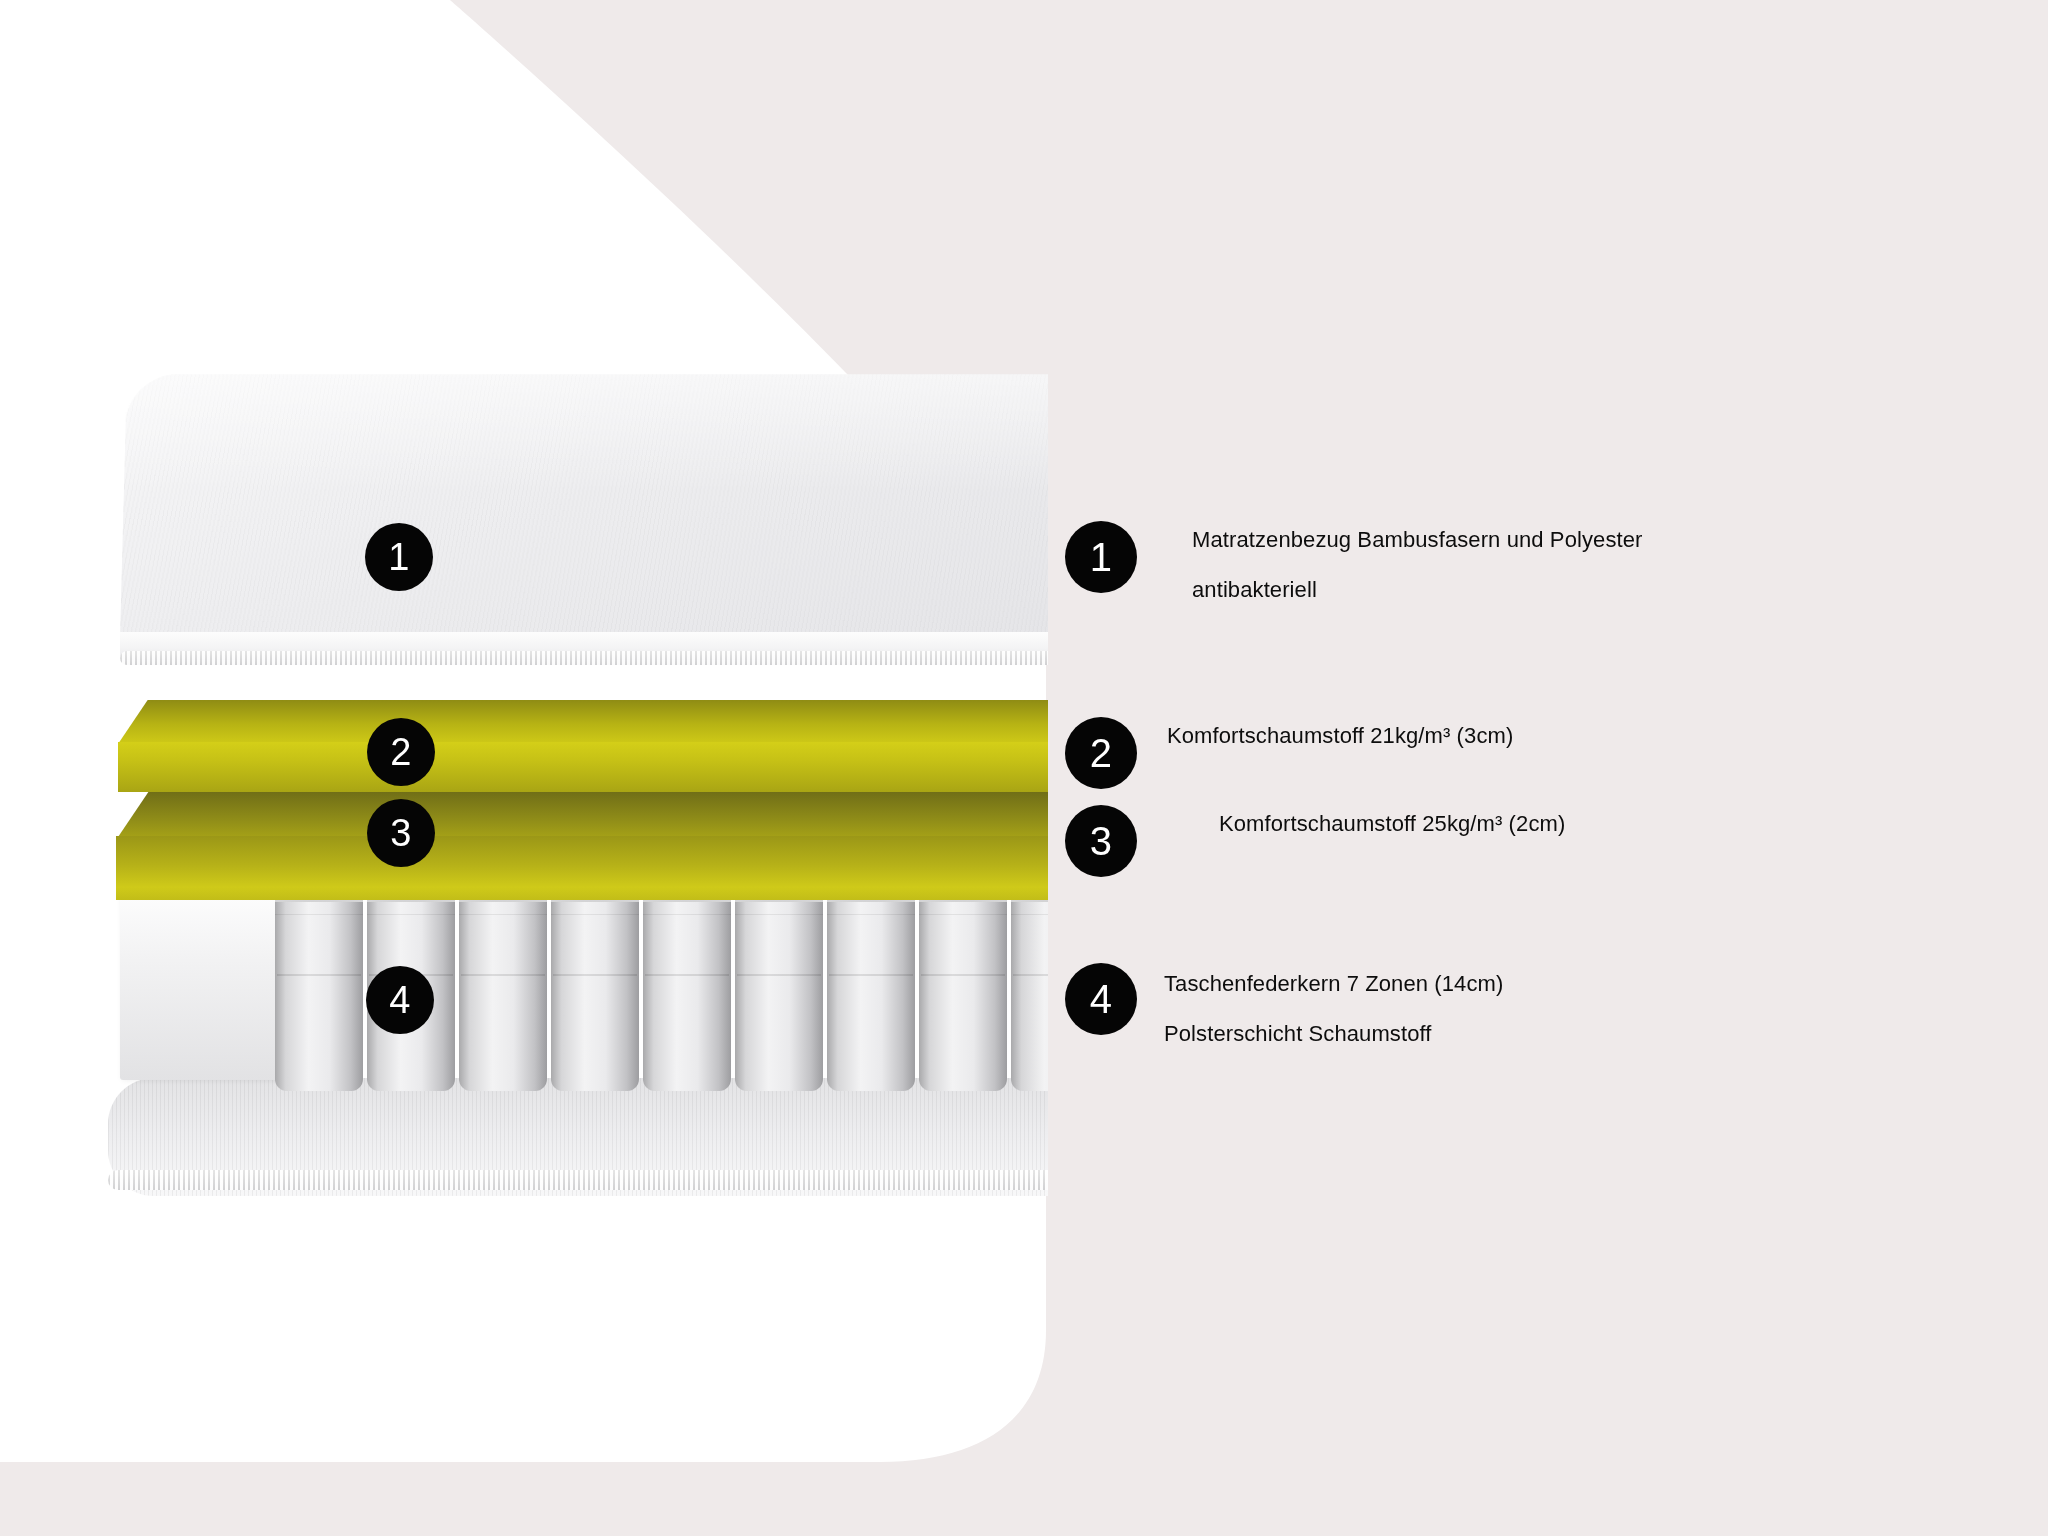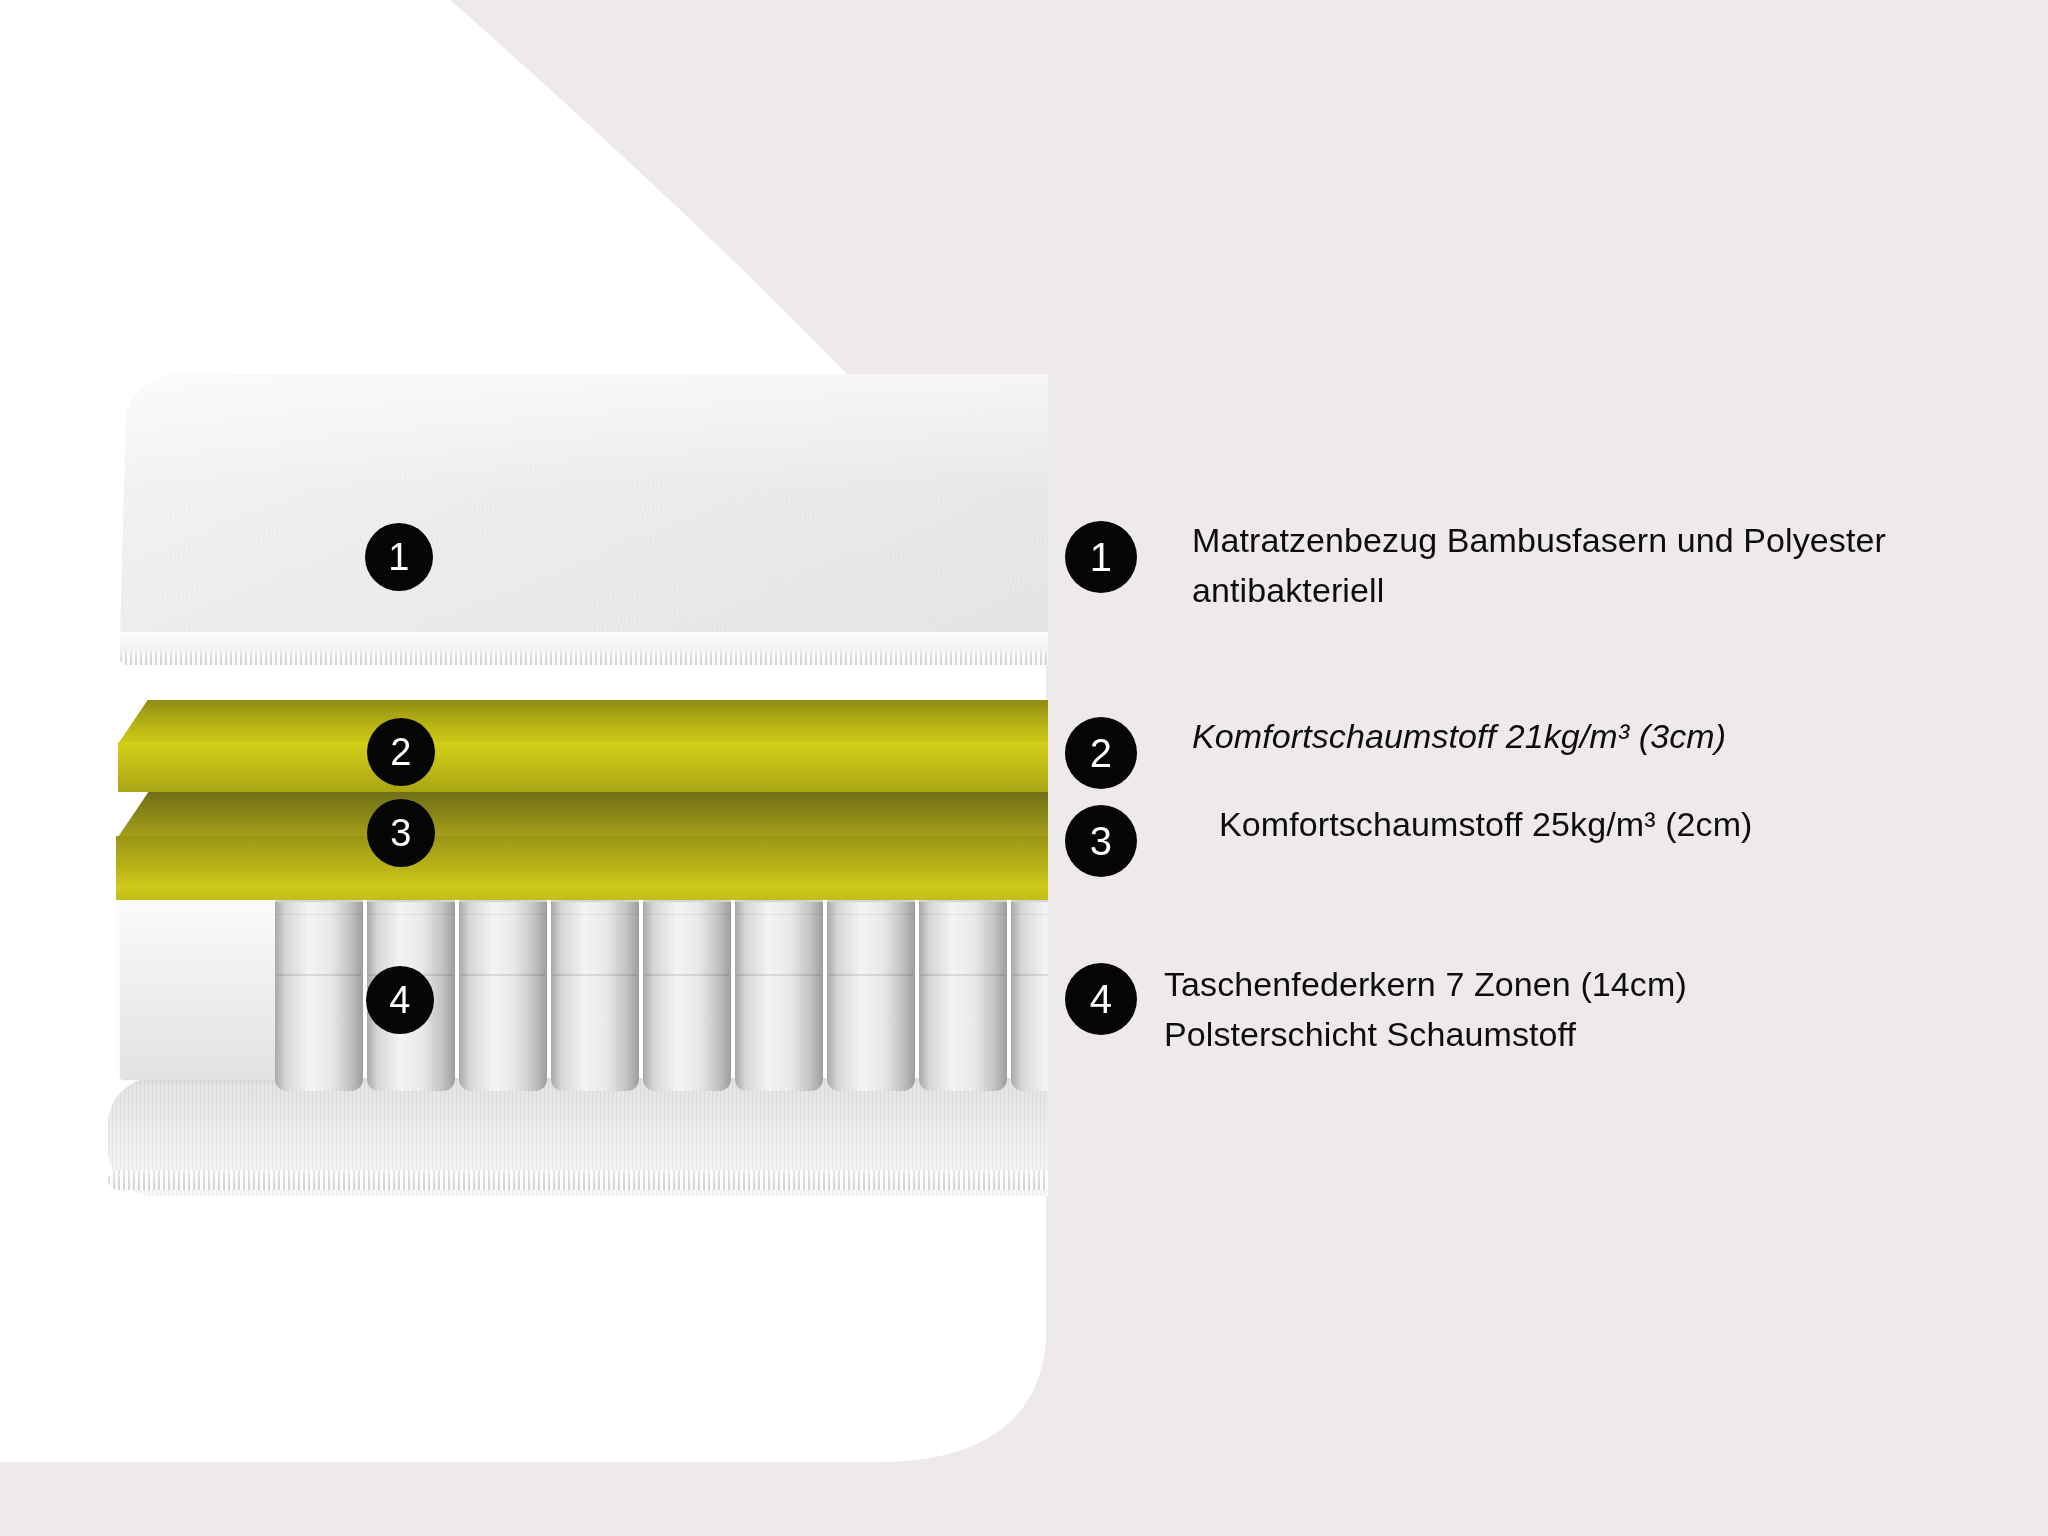--- a/index.html
+++ b/index.html
@@ -166,21 +166,21 @@
   .badge.lg{width:72px;height:72px;font-size:40px;}
 
   
   #legend{
     position:absolute;left:1065px;top:0;width:900px;height:1536px;
   }
   .legend-row{position:absolute;left:0;display:flex;align-items:flex-start;}
   .legend-text{
     margin-left:0;
     color:#0d0d0d;
-    font-size:34px;
+    font-size:22px;
     line-height:50px;
     letter-spacing:.1px;
     white-space:pre-line;
     font-family:"Liberation Sans","DejaVu Sans",sans-serif;
   }
 </style>
 </head>
 <body>
 
 <svg id="white-panel" width="2048" height="1536" viewBox="0 0 2048 1536" xmlns="http://www.w3.org/2000/svg">
@@ -266,21 +266,21 @@
 <div id="legend">
 
   <div class="legend-row" style="top:521px;">
     <div class="badge lg" style="position:relative;left:0;top:0;">1</div>
     <div class="legend-text" style="margin-left:55px;margin-top:-6px;">Matratzenbezug Bambusfasern und Polyester
 antibakteriell</div>
   </div>
 
   <div class="legend-row" style="top:717px;">
     <div class="badge lg" style="position:relative;left:0;top:0;">2</div>
-    <div class="legend-text" style="margin-left:55px;margin-top:-6px;font-style:italic;">Komfortschaumstoff 21kg/m³ (3cm)</div>
+    <div class="legend-text" style="margin-left:30px;margin-top:-6px;">Komfortschaumstoff 21kg/m³ (3cm)</div>
   </div>
 
   <div class="legend-row" style="top:805px;">
     <div class="badge lg" style="position:relative;left:0;top:0;">3</div>
     <div class="legend-text" style="margin-left:82px;margin-top:-6px;">Komfortschaumstoff 25kg/m³ (2cm)</div>
   </div>
 
   <div class="legend-row" style="top:935px;">
     <div class="badge lg" style="position:relative;left:0;top:28px;">4</div>
     <div class="legend-text" style="margin-left:27px;margin-top:24px;">Taschenfederkern 7 Zonen (14cm)

